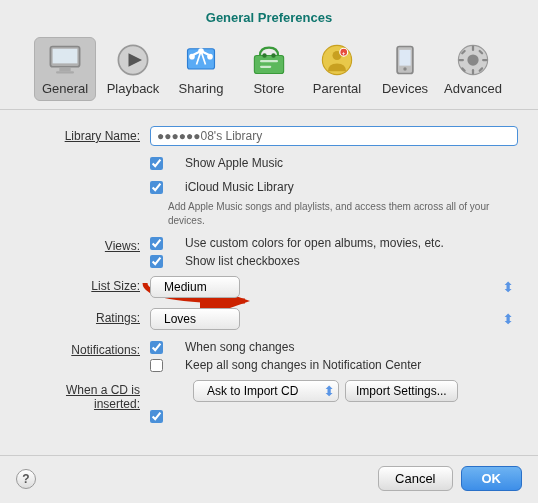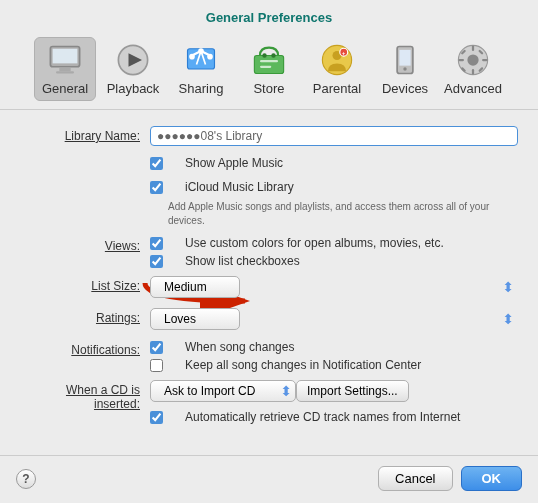--- a/index.html
+++ b/index.html
@@ -190,20 +190,22 @@
       pointer-events: none;
       color: #5a95e5;
       font-size: 14px;
       line-height: 1;
     }
 
     
     .cd-row {
       display: flex;
       align-items: center;
+      gap: 6px;
+      margin-left: 43px;
     }
 
     .import-btn {
       padding: 2px 10px;
       font-size: 12px;
       background: linear-gradient(to bottom, #fff 0%, #e0e0e0 100%);
       border: 1px solid #b0b0b0;
       border-radius: 5px;
       cursor: pointer;
       height: 22px;
@@ -485,21 +487,20 @@
               <option>Play CD</option>
               <option>Show CD</option>
               <option>Ask</option>
             </select>
             <span class="select-arrow">⬍</span>
           </div>
           <button class="import-btn">Import Settings...</button>
         </div>
         <div class="checkbox-row" style="margin-top:4px;">
           <input type="checkbox" checked="" style="">
-          <span>Automatically retrieve CD track names from Internet</span>
         </div>
       </div>
     </div>
 
   </div>
 
   <div class="bottom-bar">
     <button class="help-btn">?</button>
     <div class="bottom-btns">
       <button class="cancel-btn">Cancel</button>

